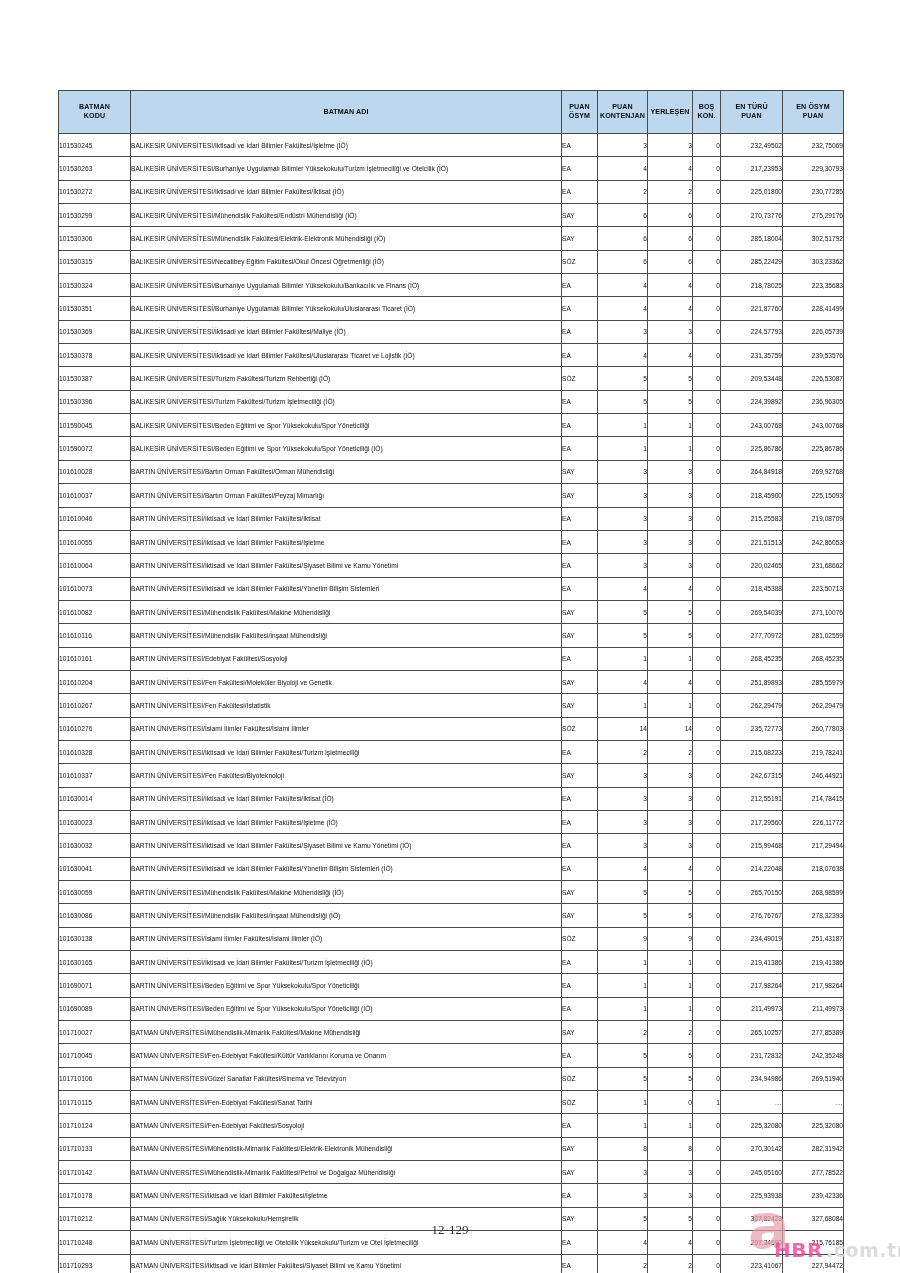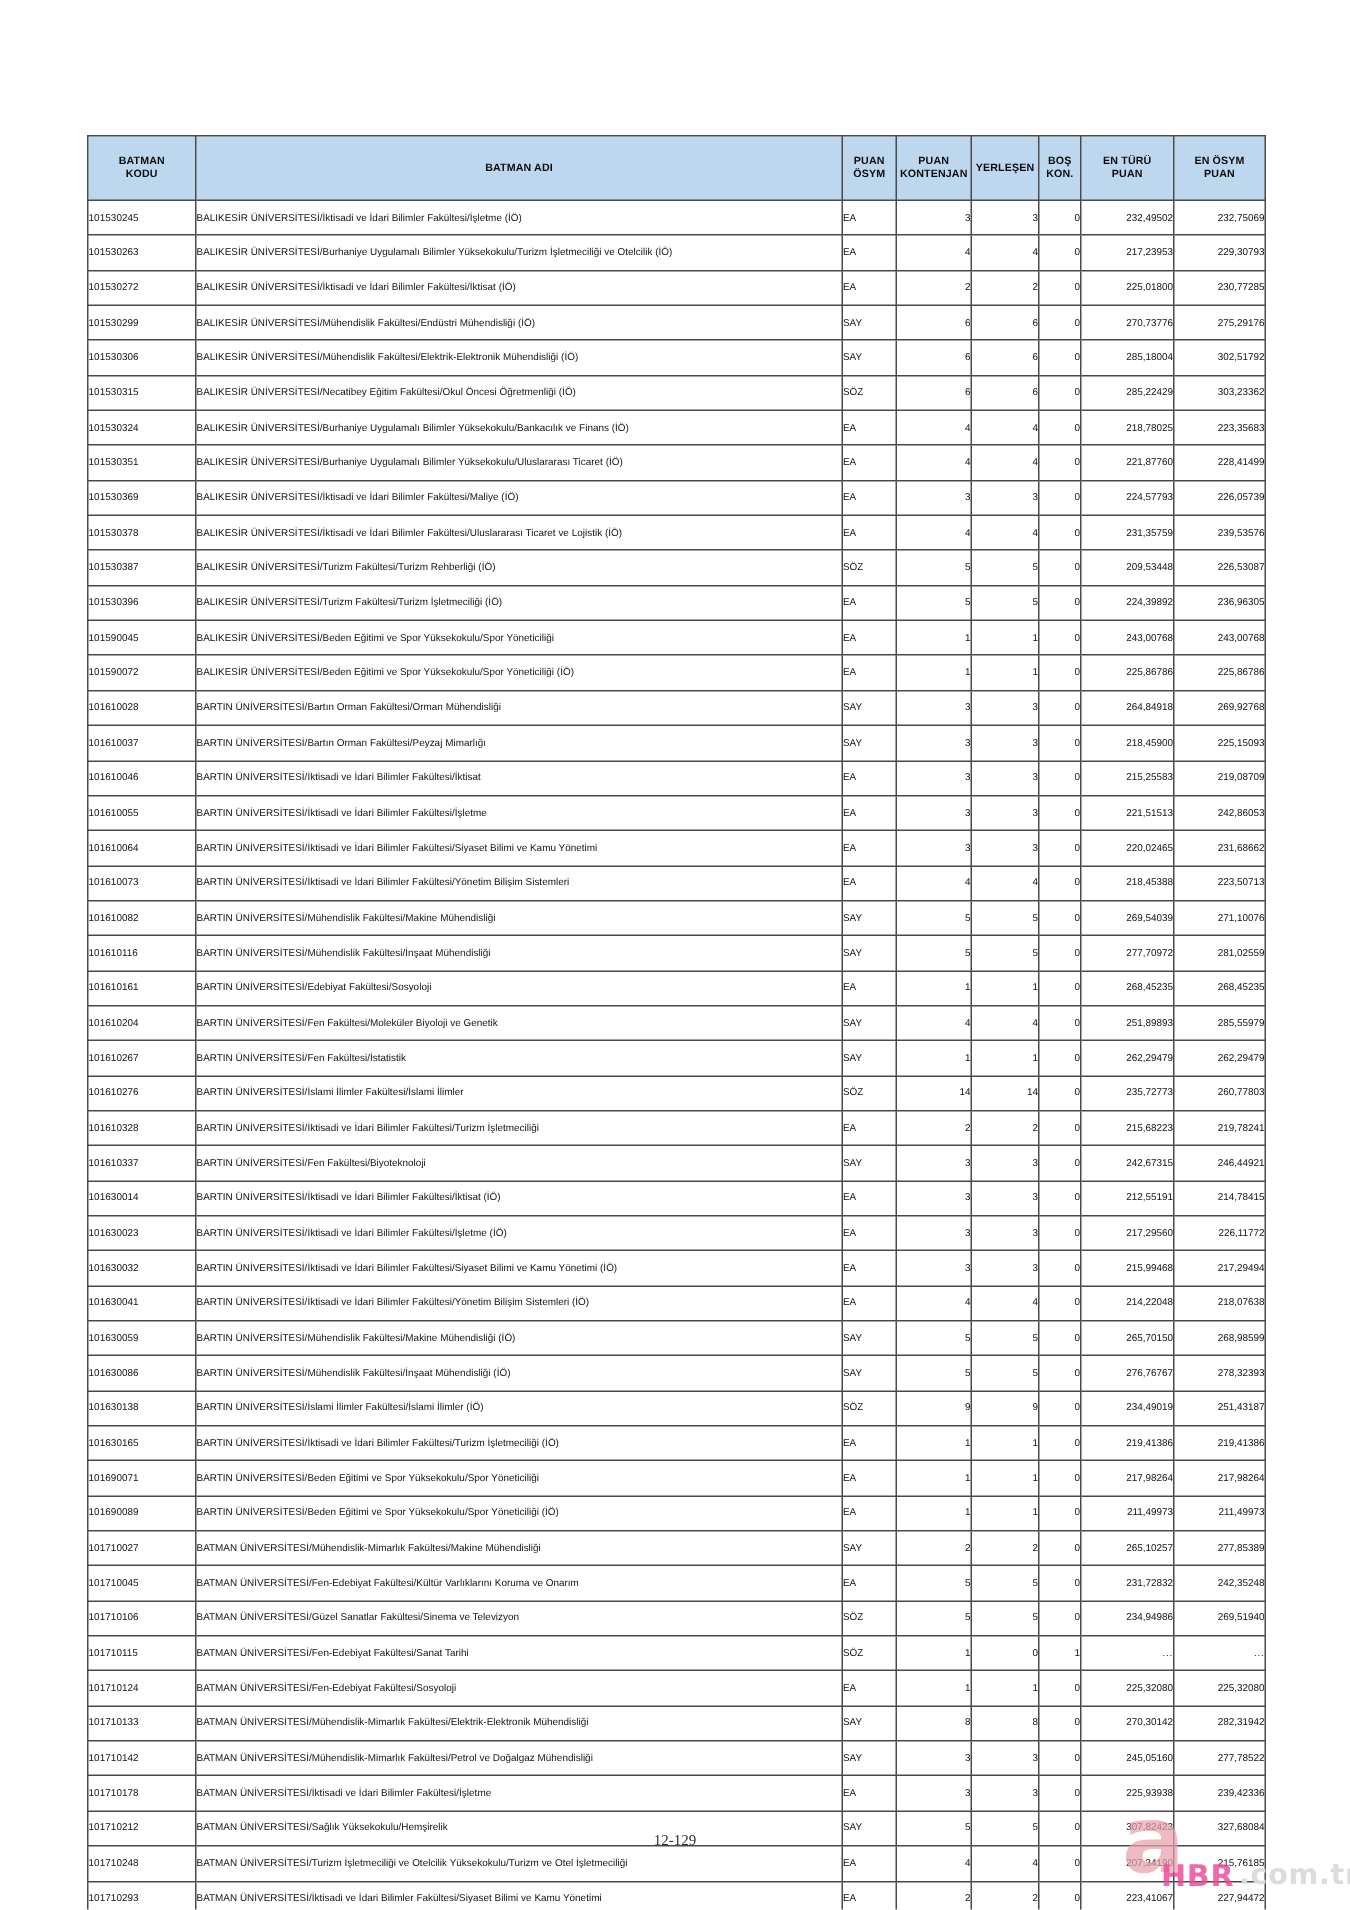--- a/index.html
+++ b/index.html
@@ -153,21 +153,21 @@
   col.w-enk   { width: 62px; }
   col.w-enb   { width: 61px; }
 
   
   .page-footer {
     position: absolute;
     left: 0;
     right: 0;
     top: 1222px;
     text-align: center;
-    font-size: 10px;
+    font-size: 13px;
     color: #333333;
     font-family: "Liberation Serif", serif;
   }
 
   
   .watermark {
     position: absolute;
     left: 748px;
     top: 1198px;
     width: 150px;

